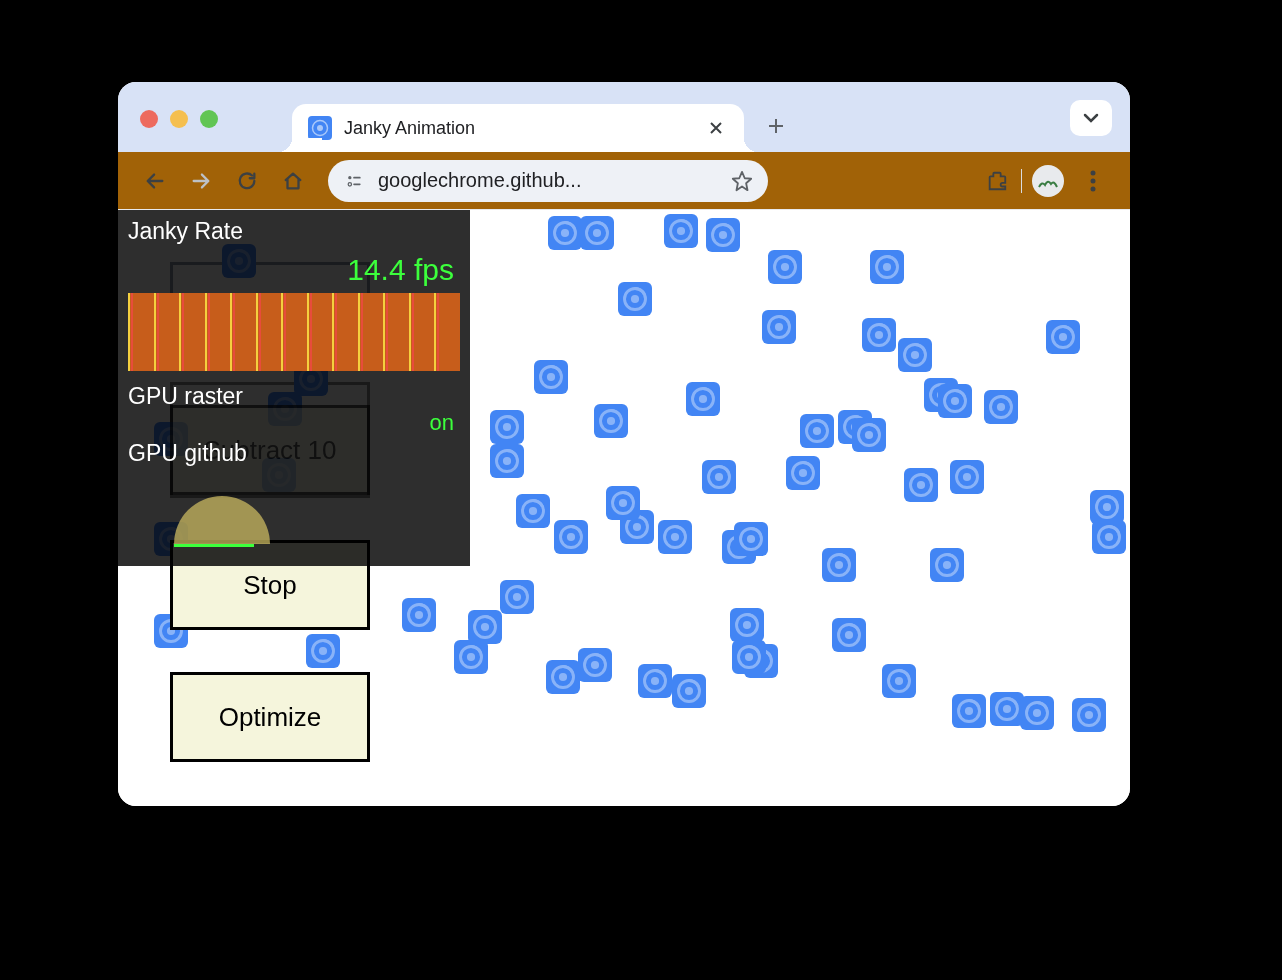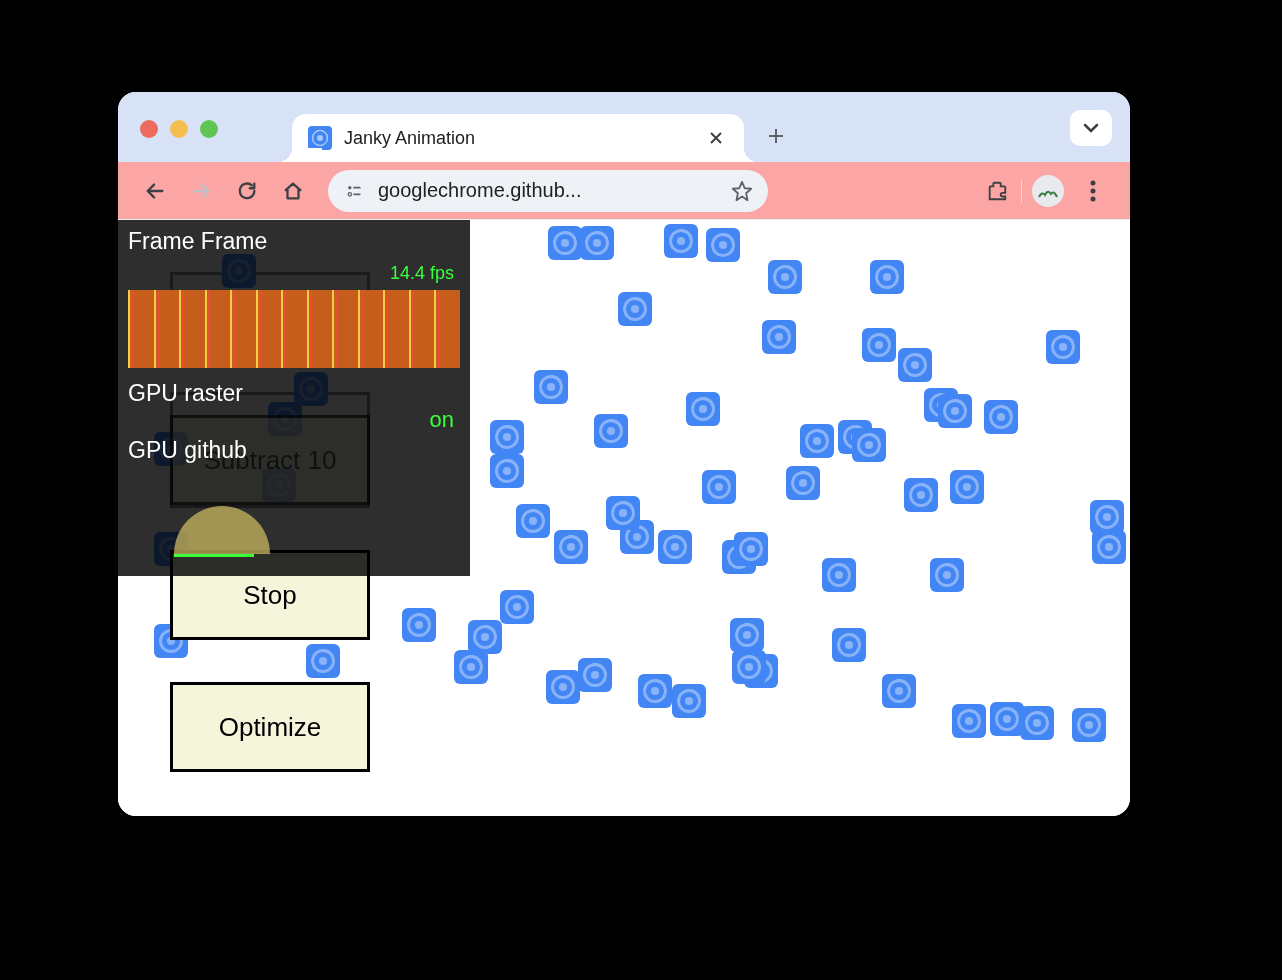--- a/index.html
+++ b/index.html
@@ -11,21 +11,21 @@
       background: #000;
       width: 1282px;
       height: 980px;
       font-family: -apple-system, BlinkMacSystemFont, "Segoe UI", Arial, sans-serif;
       position: relative;
       overflow: hidden;
     }
     .browser-window {
       position: absolute;
       left: 118px;
-      top: 92px;
+      top: 82px;
       width: 1012px;
       height: 724px;
       background: #fff;
       border-radius: 18px;
       overflow: hidden;
       box-shadow: 0 10px 40px rgba(0,0,0,0.4);
     }
     .tab-strip {
       height: 70px;
       background: #d8e2f6;
@@ -120,21 +120,21 @@
       height: 36px;
       background: #fff;
       border-radius: 10px;
       display: flex;
       align-items: center;
       justify-content: center;
       cursor: pointer;
     }
     .toolbar {
       height: 58px;
-      background: #fca5a5;
+      background: #a16207;
       display: flex;
       align-items: center;
       padding: 0 18px;
       gap: 8px;
       border-bottom: 1px solid #e8eaed;
     }
     .nav-btn {
       width: 38px;
       height: 38px;
       display: flex;
@@ -271,21 +271,21 @@
       font-size: 22px;
       font-family: Arial, sans-serif;
     }
     .fps-title {
       font-size: 23px;
       margin-bottom: 8px;
     }
     .fps-value {
       color: #3cff3c;
       text-align: right;
-      font-size: 18px;
+      font-size: 30px;
       padding-right: 6px;
     }
     .fps-graph {
       width: 332px;
       height: 78px;
       background: #c75d1b;
       margin: 6px 0 12px 0;
       display: flex;
     }
     .fps-bar {
@@ -874,21 +874,21 @@
             <circle cx="12" cy="12" r="3.5" fill="#a8c7fa"></circle>
           </svg>
         </div>
       </div>
 
     <button class="page-btn btn-subtract">Subtract 10</button>
     <button class="page-btn btn-optimize">Optimize</button>
     <button class="page-btn btn-stop">Stop</button>
 
     <div class="fps-overlay">
-      <div class="fps-title">Frame Frame</div>
+      <div class="fps-title">Janky Rate</div>
       <div class="fps-value">14.4 fps</div>
       <div class="fps-graph">
         <div class="fps-bar"></div>
           <div class="fps-bar"></div>
           <div class="fps-bar"></div>
         <div class="fps-bar"></div>
           <div class="fps-bar"></div>
           <div class="fps-bar"></div>
         <div class="fps-bar"></div>
           <div class="fps-bar"></div>

